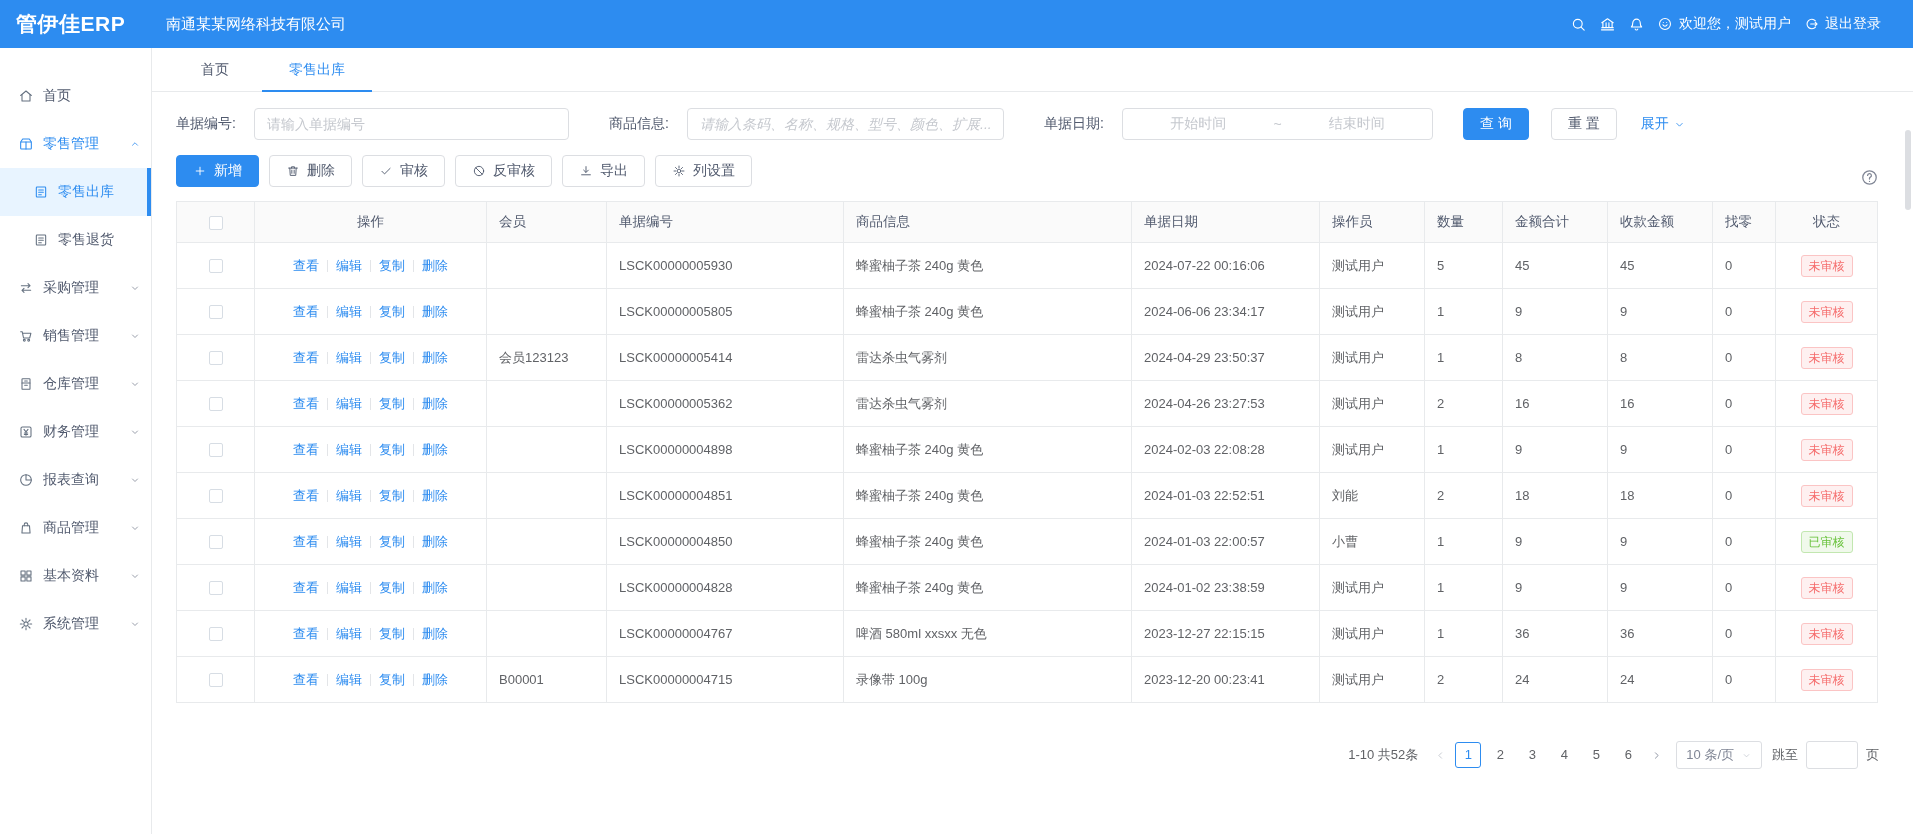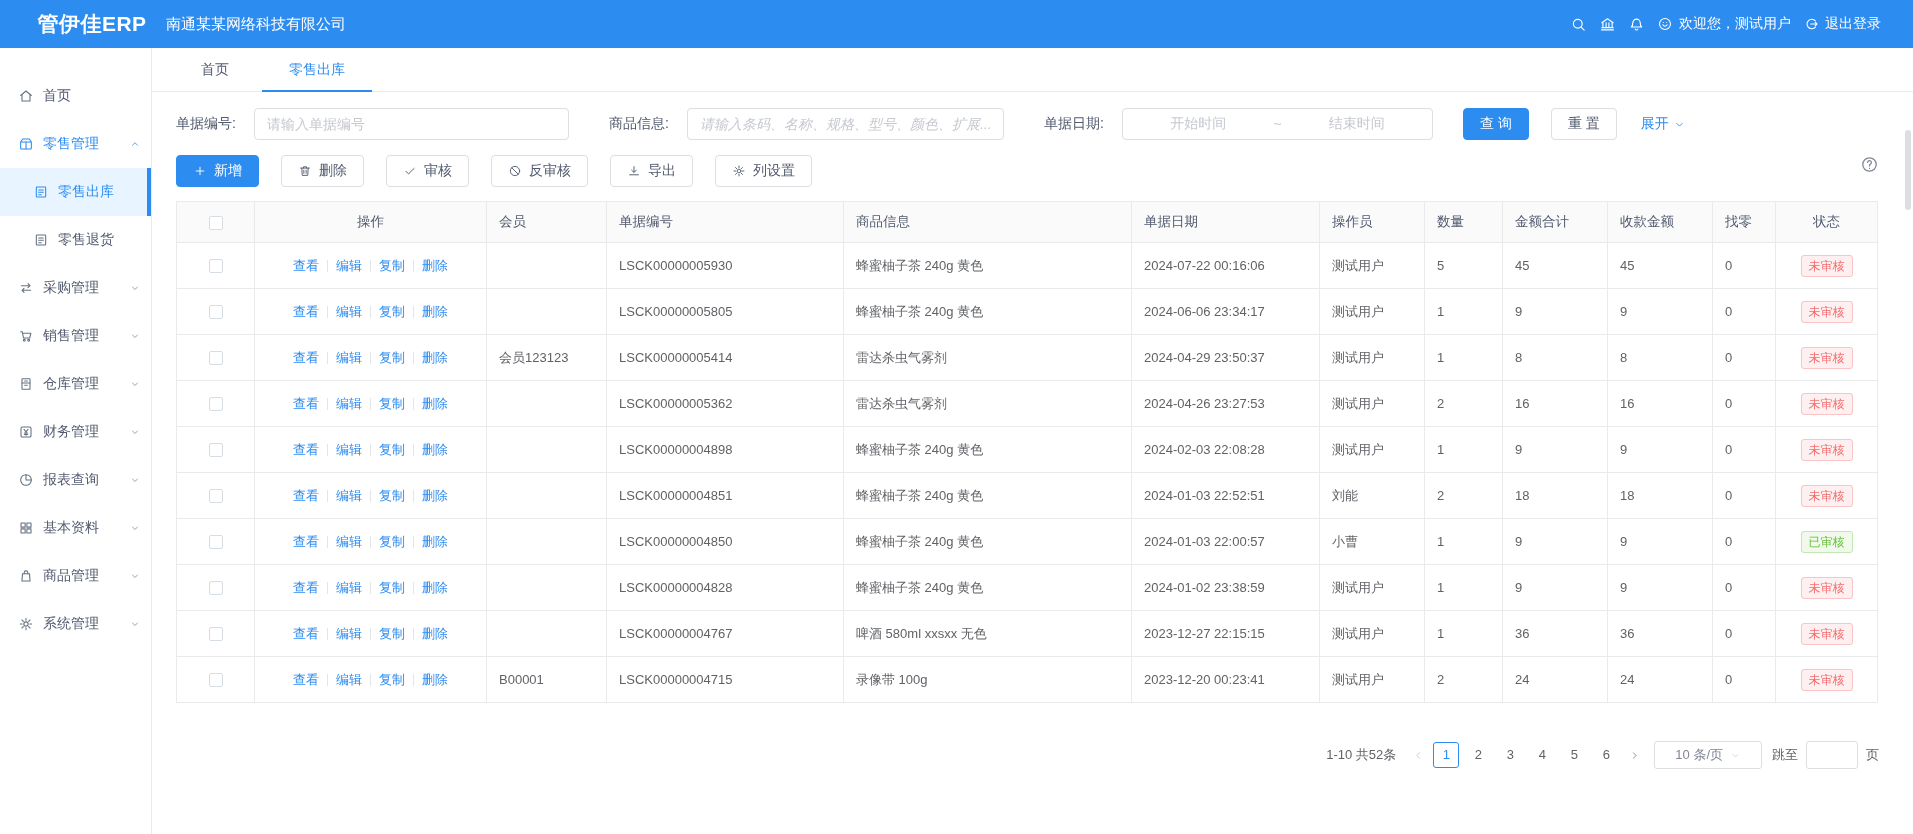--- a/index.html
+++ b/index.html
@@ -6,21 +6,21 @@
   html,body { margin:0; padding:0; }
   body {
     width:1913px; height:834px; overflow:hidden; background:#fff;
     font-family:"Liberation Sans","DejaVu Sans",sans-serif;
     color:#515a6e; position:relative;
   }
   svg { display:block; }
 
   
   .topbar { height:48px; background:#2d8cf0; display:flex; align-items:center; color:#fff; }
-  .logo { width:152px; padding-left:32px; font-size:21px; font-weight:bold; letter-spacing:.5px; flex:none; white-space:nowrap;text-align:center; }
+  .logo { width:152px; padding-left:16px; font-size:21px; font-weight:bold; letter-spacing:.5px; flex:none; white-space:nowrap; }
   .company { font-size:15px; margin-left:14px; white-space:nowrap; }
   .top-right { margin-left:auto; display:flex; align-items:center; gap:12px; padding-right:32px; font-size:14px; }
   .tico { cursor:pointer; }
   .tico svg { width:17px; height:17px; }
   .welcome,.logout { display:flex; align-items:center; gap:6px; cursor:pointer; white-space:nowrap; }
   .welcome svg,.logout svg { width:16px; height:16px; }
 
   
   .layout { display:flex; height:786px; }
   .sidebar { width:152px; flex:none; border-right:1px solid #e8eaec; padding-top:24px; }
@@ -55,21 +55,21 @@
 
   .btn { height:32px; border-radius:4px; border:1px solid #dcdee2; background:#fff; color:#515a6e; font-size:14px; padding:0 16px; display:inline-flex; align-items:center; gap:7px; cursor:pointer; font-family:inherit; white-space:nowrap; }
   .btn.primary { background:#2d8cf0; border-color:#2d8cf0; color:#fff; }
   .btn .bic { width:14px; height:14px; }
   .btn-search { margin-left:30px; }
   .btn-reset { margin-left:22px; }
   .expand { margin-left:24px; color:#2d8cf0; font-size:14px; display:flex; align-items:center; gap:4px; cursor:pointer; }
   .expand svg { width:13px; height:13px; }
 
   
-  .toolbar { display:flex; align-items:flex-start; gap:22px; margin-bottom:14px; }
+  .toolbar { display:flex; align-items:flex-end; gap:10px; margin-bottom:14px; }
   .help { margin-left:auto; color:#808695; cursor:pointer; }
   .help svg { width:19px; height:19px; }
 
   
   table { border-collapse:collapse; table-layout:fixed; width:1701px; font-size:13px; }
   th,td { border:1px solid #e8eaec; padding:0 12px; overflow:hidden; white-space:nowrap; text-overflow:ellipsis; }
   thead tr { height:41px; background:#fafafa; }
   tbody tr { height:46px; }
   th { font-weight:500; color:#515a6e; text-align:left; font-size:13.5px;margin-left:39px; }
   td { color:#606266; }
@@ -84,21 +84,21 @@
 
   
   .pager { display:flex; justify-content:flex-end; align-items:center; margin-top:38px; font-size:13px; color:#606266; }
   .pager .summary { margin-right:10px; }
   .page-arrow { width:24px; height:26px; display:flex; align-items:center; justify-content:center; cursor:pointer; }
   .page-arrow svg { width:13px; height:13px; }
   .page-arrow.prev { color:#c0c4cc; }
   .page-arrow.next { color:#808695; }
   .page-num { min-width:26px; height:26px; line-height:26px; text-align:center; cursor:pointer; border-radius:3px; margin:0 3px; }
   .page-num.current { border:1px solid #2d8cf0; color:#2d8cf0; line-height:24px; }
-  .size-select { height:28px; border:1px solid #dcdee2; border-radius:3px; display:flex; align-items:center; padding:0 20px; gap:7px; margin:0 10px 0 8px; cursor:pointer; background:#fff; color:#808695; }
+  .size-select { height:28px; border:1px solid #dcdee2; border-radius:3px; display:flex; align-items:center; padding:0 9px; gap:7px; margin:0 10px 0 8px; cursor:pointer; background:#fff; color:#808695; }
   .size-select svg { width:11px; height:11px; color:#c0c4cc; }
   .jump-label { margin-right:8px; }
   .jump-input { width:52px; height:28px; border:1px solid #dcdee2; border-radius:3px; outline:none; margin-right:8px; }
 
   .scroll-thumb { position:absolute; right:2px; top:130px; width:6px; height:80px; background:#dcdee2; border-radius:3px; }
 </style>
 </head>
 <body>
 
 <div class="topbar">
@@ -254,41 +254,41 @@
         <span>报表查询</span>
         <span class="caret">
           <svg class="" viewBox="0 0 24 24" fill="none" stroke="currentColor" stroke-width="1.6" stroke-linecap="round" stroke-linejoin="round">
             <path d="M7 10l5 5 5-5"></path>
           </svg>
         </span>
       </div>
       <div class="side-item">
         <span class="side-ic">
           <svg class="" viewBox="0 0 24 24" fill="none" stroke="currentColor" stroke-width="1.6" stroke-linecap="round" stroke-linejoin="round">
+            <path d="M6.8 8.5h10.4l.9 11H5.9z"></path>
+            <path d="M9.3 8.5V7a2.7 2.7 0 0 1 5.4 0v1.5"></path>
+          </svg>
+        </span>
+        <span>商品管理</span>
+        <span class="caret">
+          <svg class="" viewBox="0 0 24 24" fill="none" stroke="currentColor" stroke-width="1.6" stroke-linecap="round" stroke-linejoin="round">
+            <path d="M7 10l5 5 5-5"></path>
+          </svg>
+        </span>
+      </div>
+      <div class="side-item">
+        <span class="side-ic">
+          <svg class="" viewBox="0 0 24 24" fill="none" stroke="currentColor" stroke-width="1.6" stroke-linecap="round" stroke-linejoin="round">
             <rect x="4.5" y="4.5" width="6.2" height="6.2"></rect>
             <rect x="13.3" y="4.5" width="6.2" height="6.2"></rect>
             <rect x="4.5" y="13.3" width="6.2" height="6.2"></rect>
             <rect x="13.3" y="13.3" width="6.2" height="6.2"></rect>
           </svg>
         </span>
         <span>基本资料</span>
-        <span class="caret">
-          <svg class="" viewBox="0 0 24 24" fill="none" stroke="currentColor" stroke-width="1.6" stroke-linecap="round" stroke-linejoin="round">
-            <path d="M7 10l5 5 5-5"></path>
-          </svg>
-        </span>
-      </div>
-      <div class="side-item">
-        <span class="side-ic">
-          <svg class="" viewBox="0 0 24 24" fill="none" stroke="currentColor" stroke-width="1.6" stroke-linecap="round" stroke-linejoin="round">
-            <path d="M6.8 8.5h10.4l.9 11H5.9z"></path>
-            <path d="M9.3 8.5V7a2.7 2.7 0 0 1 5.4 0v1.5"></path>
-          </svg>
-        </span>
-        <span>商品管理</span>
         <span class="caret">
           <svg class="" viewBox="0 0 24 24" fill="none" stroke="currentColor" stroke-width="1.6" stroke-linecap="round" stroke-linejoin="round">
             <path d="M7 10l5 5 5-5"></path>
           </svg>
         </span>
       </div>
       <div class="side-item">
         <span class="side-ic">
           <svg class="" viewBox="0 0 24 24" fill="none" stroke="currentColor" stroke-width="1.6" stroke-linecap="round" stroke-linejoin="round">
             <circle cx="12" cy="12" r="3.2"></circle>

